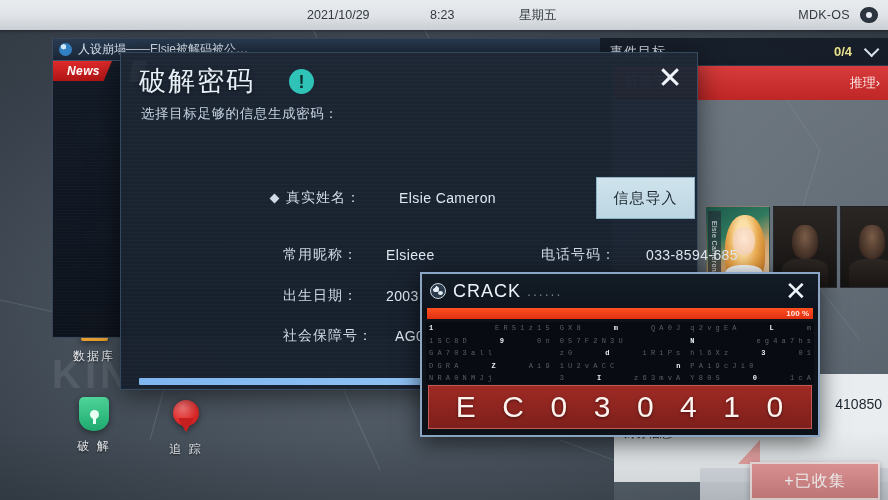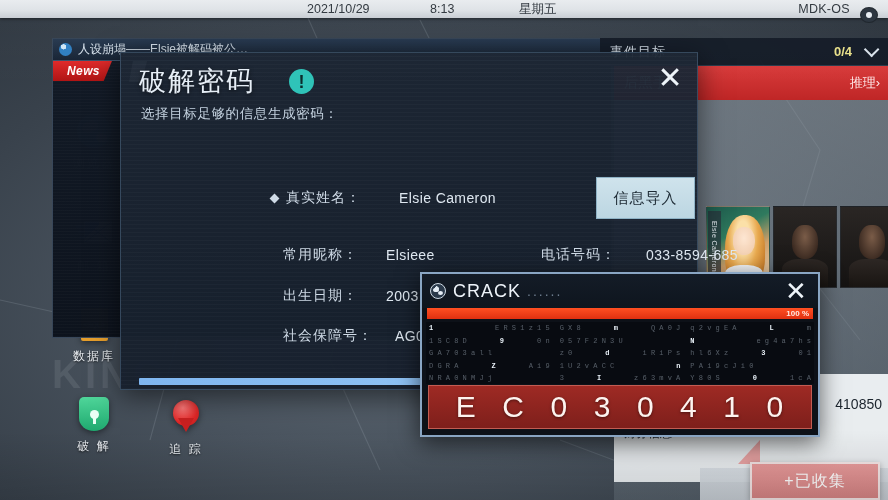--- a/index.html
+++ b/index.html
@@ -22,21 +22,21 @@
 
   .ghost-word {
     position: absolute;
     color: rgba(190,200,210,.13);
     font-size: 40px; font-weight: 700; letter-spacing: 4px;
     user-select: none;
   }
 
   
   #topbar {
-    position: absolute; top: 0; left: 0; width: 888px; height: 18px;
+    position: absolute; top: 0; left: 0; width: 888px; height: 30px;
     background: linear-gradient(180deg,#e9ecef 0%, #dfe3e7 55%, #c9ced4 100%);
     display: flex; align-items: center;
     color: #333a41; font-size: 12.5px;
     box-shadow: 0 1px 3px rgba(0,0,0,.45);
     z-index: 60;
   }
   #topbar .tb-date { position:absolute; left: 307px; }
   #topbar .tb-time { position:absolute; left: 430px; }
   #topbar .tb-day  { position:absolute; left: 519px; }
   #topbar .tb-os   { position:absolute; right: 38px; letter-spacing:.3px; }
@@ -443,21 +443,21 @@
         <path d="M420 20 L470 120 L430 200"></path>
         <path d="M0 300 L90 320 L170 280 L260 330"></path>
         <path d="M560 440 L640 470 L720 430 L820 470"></path>
       </g>
     </svg>
   </div>
   <div class="ghost-word" style="left:52px; top:352px;">KING</div>
 
   <div id="topbar">
     <span class="tb-date">2021/10/29</span>
-    <span class="tb-time">8:13</span>
+    <span class="tb-time">8:23</span>
     <span class="tb-day">星期五</span>
     <span class="tb-os">MDK-OS</span>
     <span class="tb-logo"></span>
   </div>
 
   <div class="dicon" style="left:58px; top:112px;">
     <span class="glyph">
         <span class="ic-globe"></span>
       </span>
     <span class="dlabel">浏览器</span>

